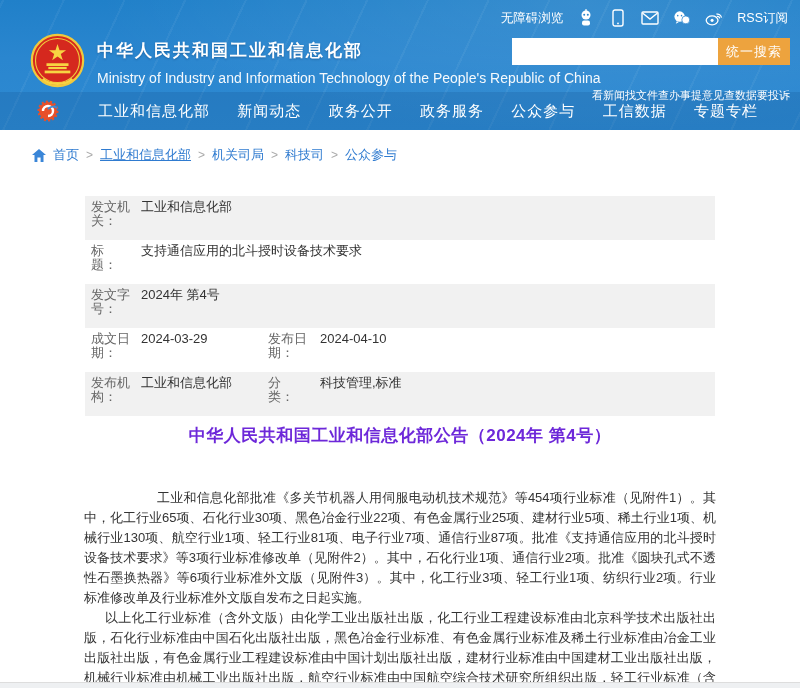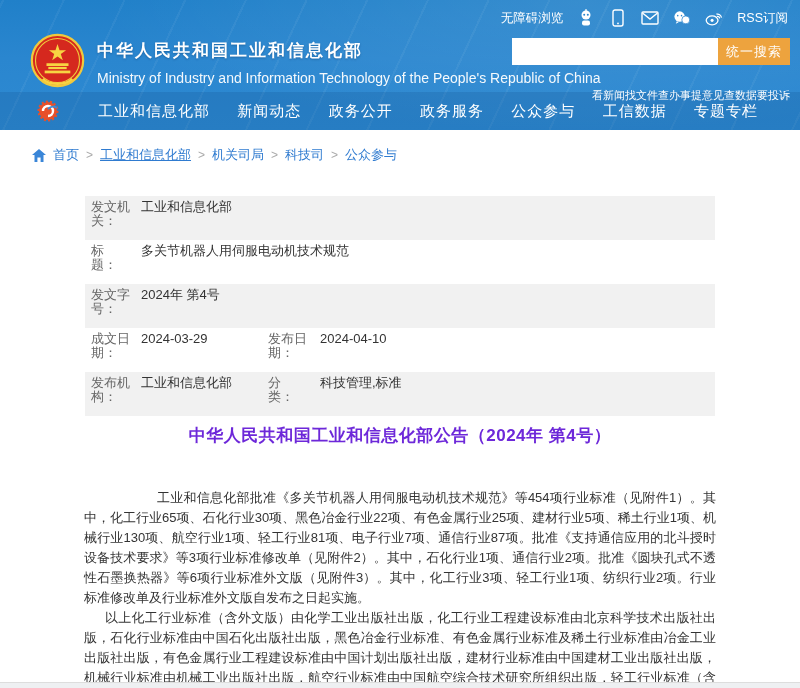--- a/index.html
+++ b/index.html
@@ -214,21 +214,21 @@
 
   <div class="meta-table">
     <div class="m-row alt">
       <div class="m-label">发文机关：</div>
       <div class="m-gap"></div>
       <div class="m-value">工业和信息化部</div>
     </div>
     <div class="m-row">
       <div class="m-label">标　题：</div>
       <div class="m-gap"></div>
-      <div class="m-value">多关节机器人用伺服电动机技术规范</div>
+      <div class="m-value">支持通信应用的北斗授时设备技术要求</div>
     </div>
     <div class="m-row alt">
       <div class="m-label">发文字号：</div>
       <div class="m-gap"></div>
       <div class="m-value">2024年 第4号</div>
     </div>
     <div class="m-row">
       <div class="m-label">成文日期：</div>
       <div class="m-gap"></div>
       <div class="m-value fixed">2024-03-29</div>

